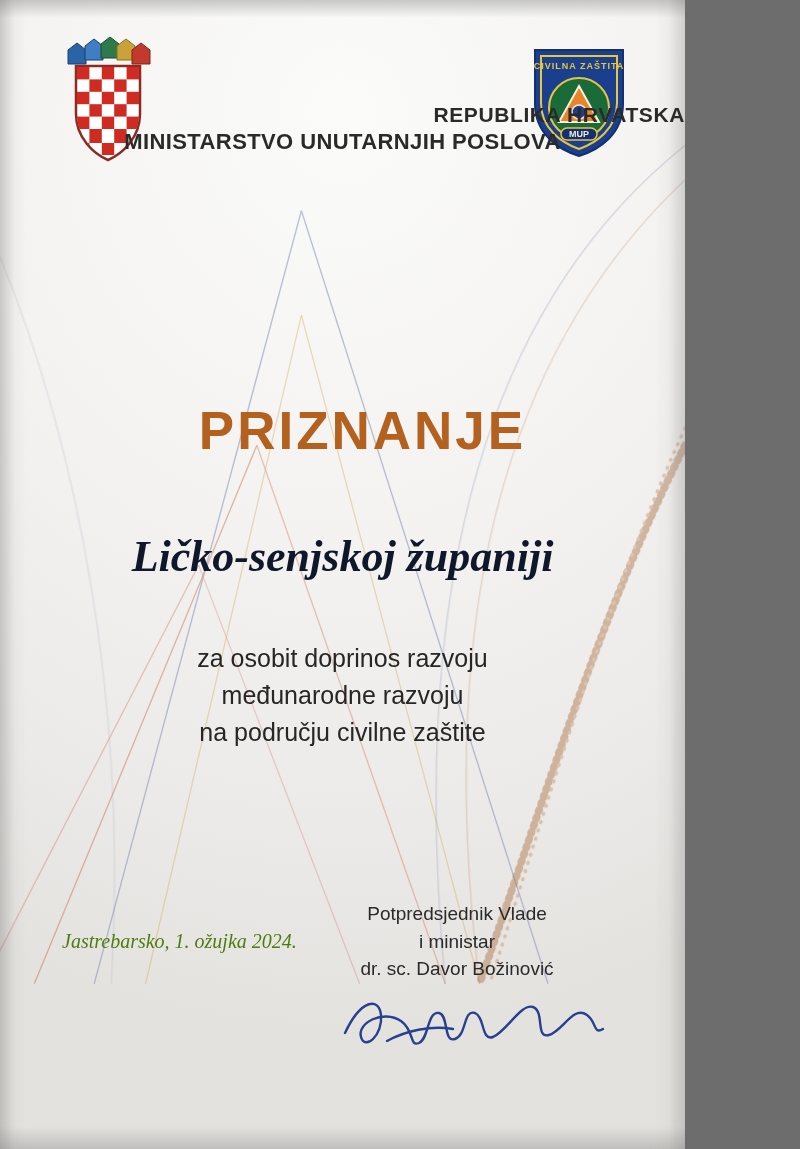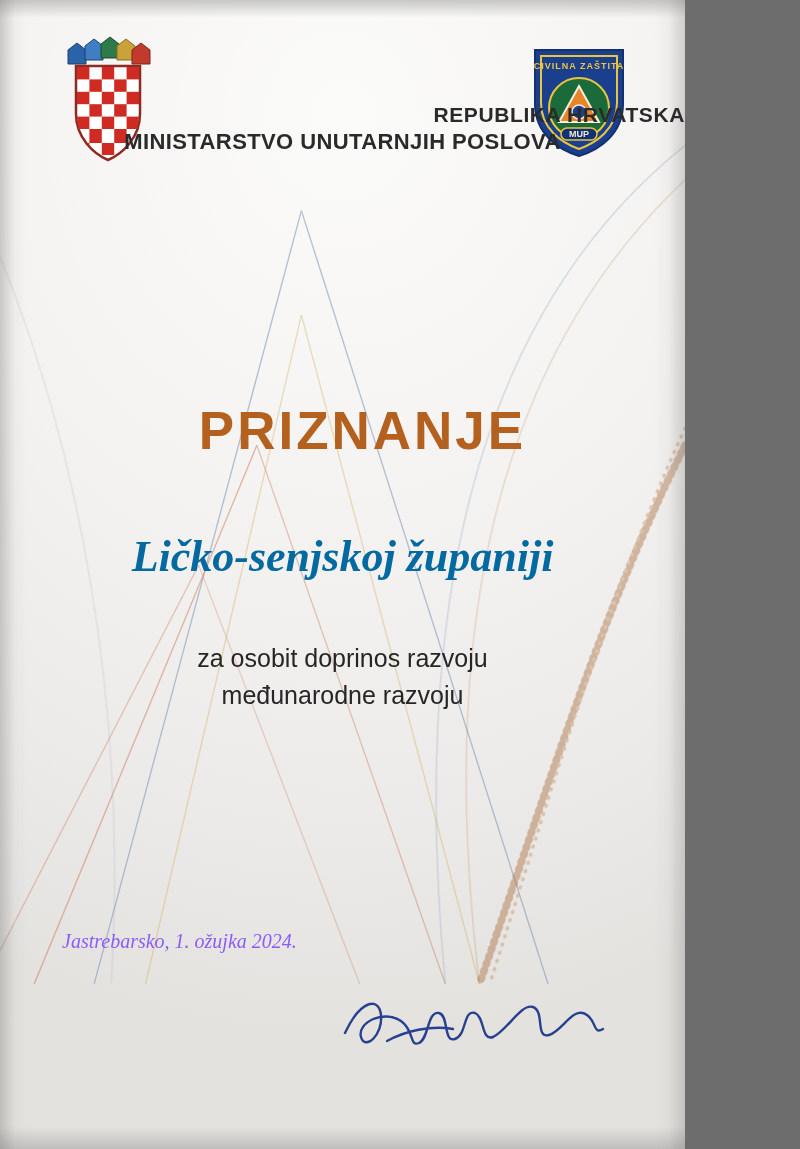--- a/index.html
+++ b/index.html
@@ -113,40 +113,40 @@
     margin-left: 40px;
   }
   .recipient {
     position: absolute;
     top: 531px;
     left: 0; right: 0;
     text-align: center;
     font-size: 44px;
     font-style: italic;
     font-weight: 700;
-    color: #0369a1;
+    color: #0f172a;
     font-family: "Liberation Serif", serif;
   }
   .reason {
     position: absolute;
     top: 640px;
     left: 0; right: 0;
     text-align: center;
     color: #262626;
     font-size: 25px;
     line-height: 1.48;
   }
   
   .place-date {
     position: absolute;
     left: 62px;
     top: 930px;
     font-size: 20px;
     font-style: italic;
-    color: #8b5cf6;
+    color: #4d7c0f;
     font-family: "Liberation Serif", serif;
   }
   .signature-block {
     position: absolute;
     right: 78px;
     top: 900px;
     width: 300px;
     text-align: center;
     color: #2a2a2a;
     font-size: 19px;
@@ -253,24 +253,30 @@
   </div>
 
 
   <div class="title">PRIZNANJE</div>
 
   <div class="recipient">Ličko-senjskoj županiji</div>
 
   <div class="reason">
     <div>za osobit doprinos razvoju</div>
     <div>međunarodne razvoju</div>
+    <div>na području civilne zaštite</div>
   </div>
 
   <div class="place-date">Jastrebarsko, 1. ožujka 2024.</div>
 
+  <div class="signature-block">
+    <div>Potpredsjednik Vlade</div>
+    <div>i  ministar</div>
+    <div class="sig-name">dr. sc. Davor Božinović</div>
+  </div>
 
   <svg class="signature-mark" viewBox="0 0 280 80">
     <g fill="none" stroke="#27408f" stroke-width="2.4" stroke-linecap="round">
       <path d="M10 48 C26 14, 44 12, 46 30 C48 50, 30 66, 26 52 C22 38, 48 24, 66 36 C80 46, 74 62, 84 58 C94 54, 92 26, 104 28 C114 30, 108 58, 120 54 C132 50, 128 24, 140 28 C150 32, 146 56, 158 52"></path>
       <path d="M158 52 C172 46, 186 18, 198 22 C210 26, 200 54, 214 50 C228 46, 238 20, 252 30 C262 37, 258 50, 268 44"></path>
       <path d="M52 56 C70 46, 96 40, 118 44"></path>
     </g>
   </svg>
 
 </div>

